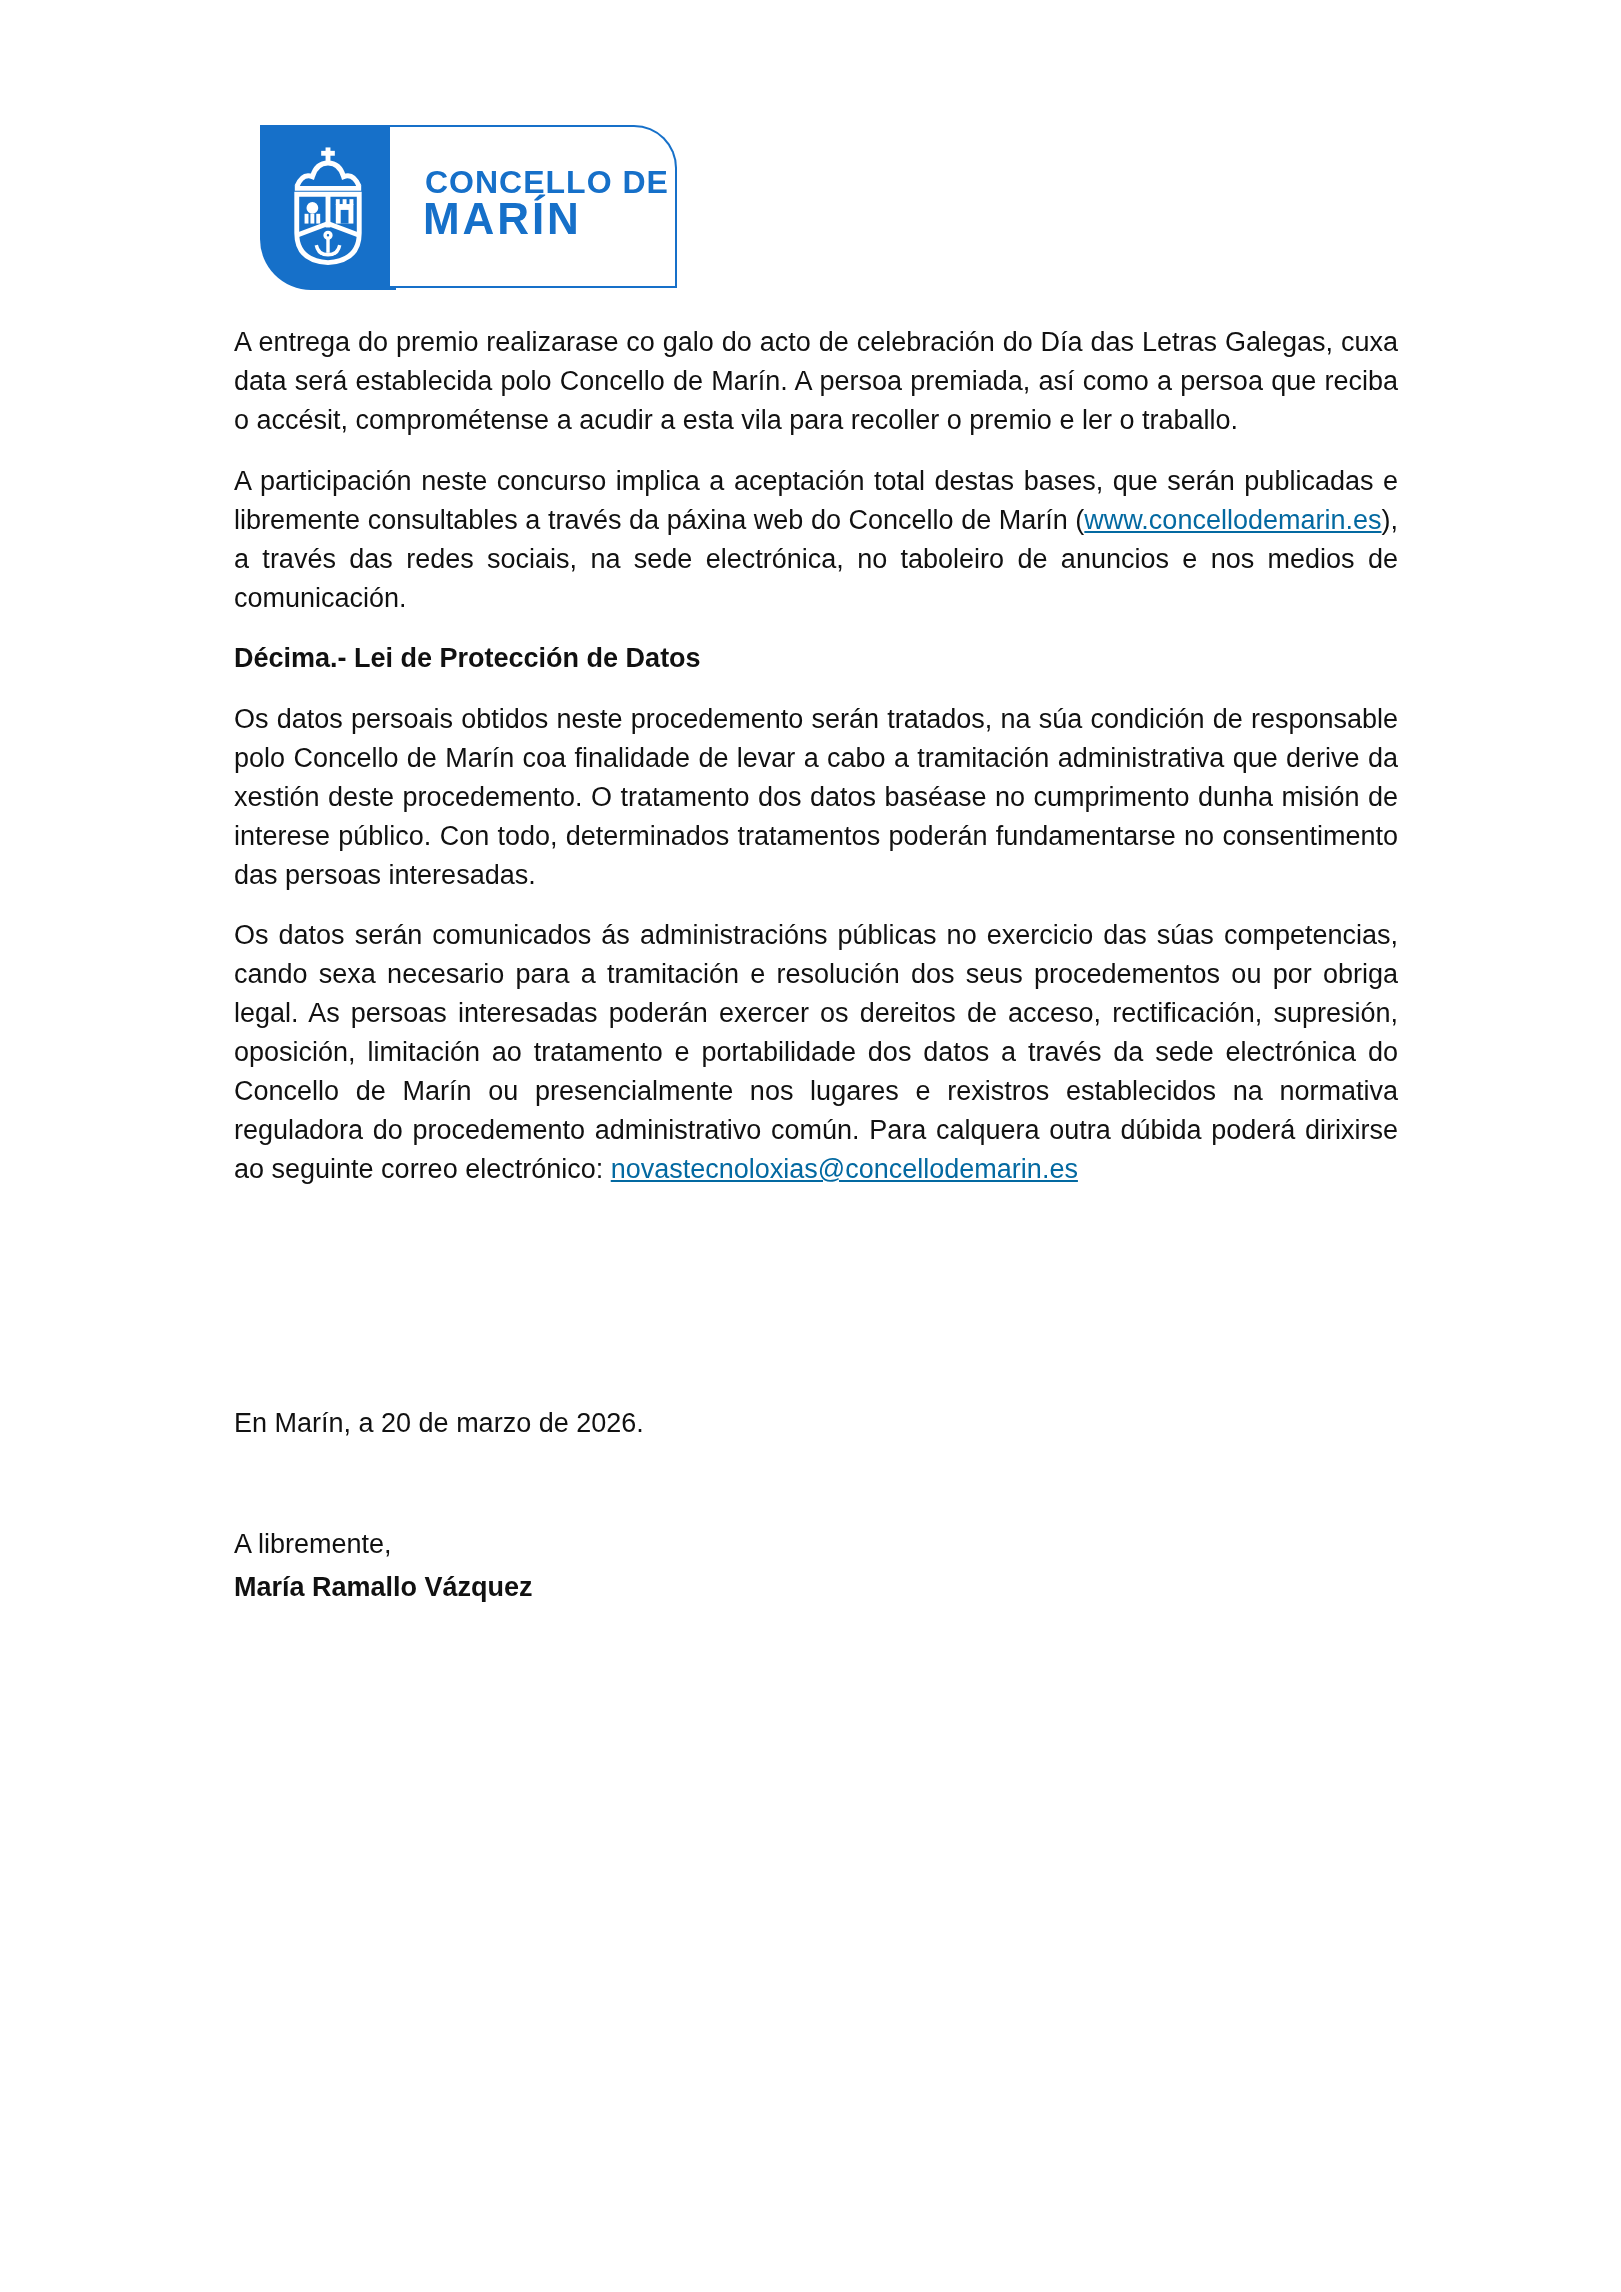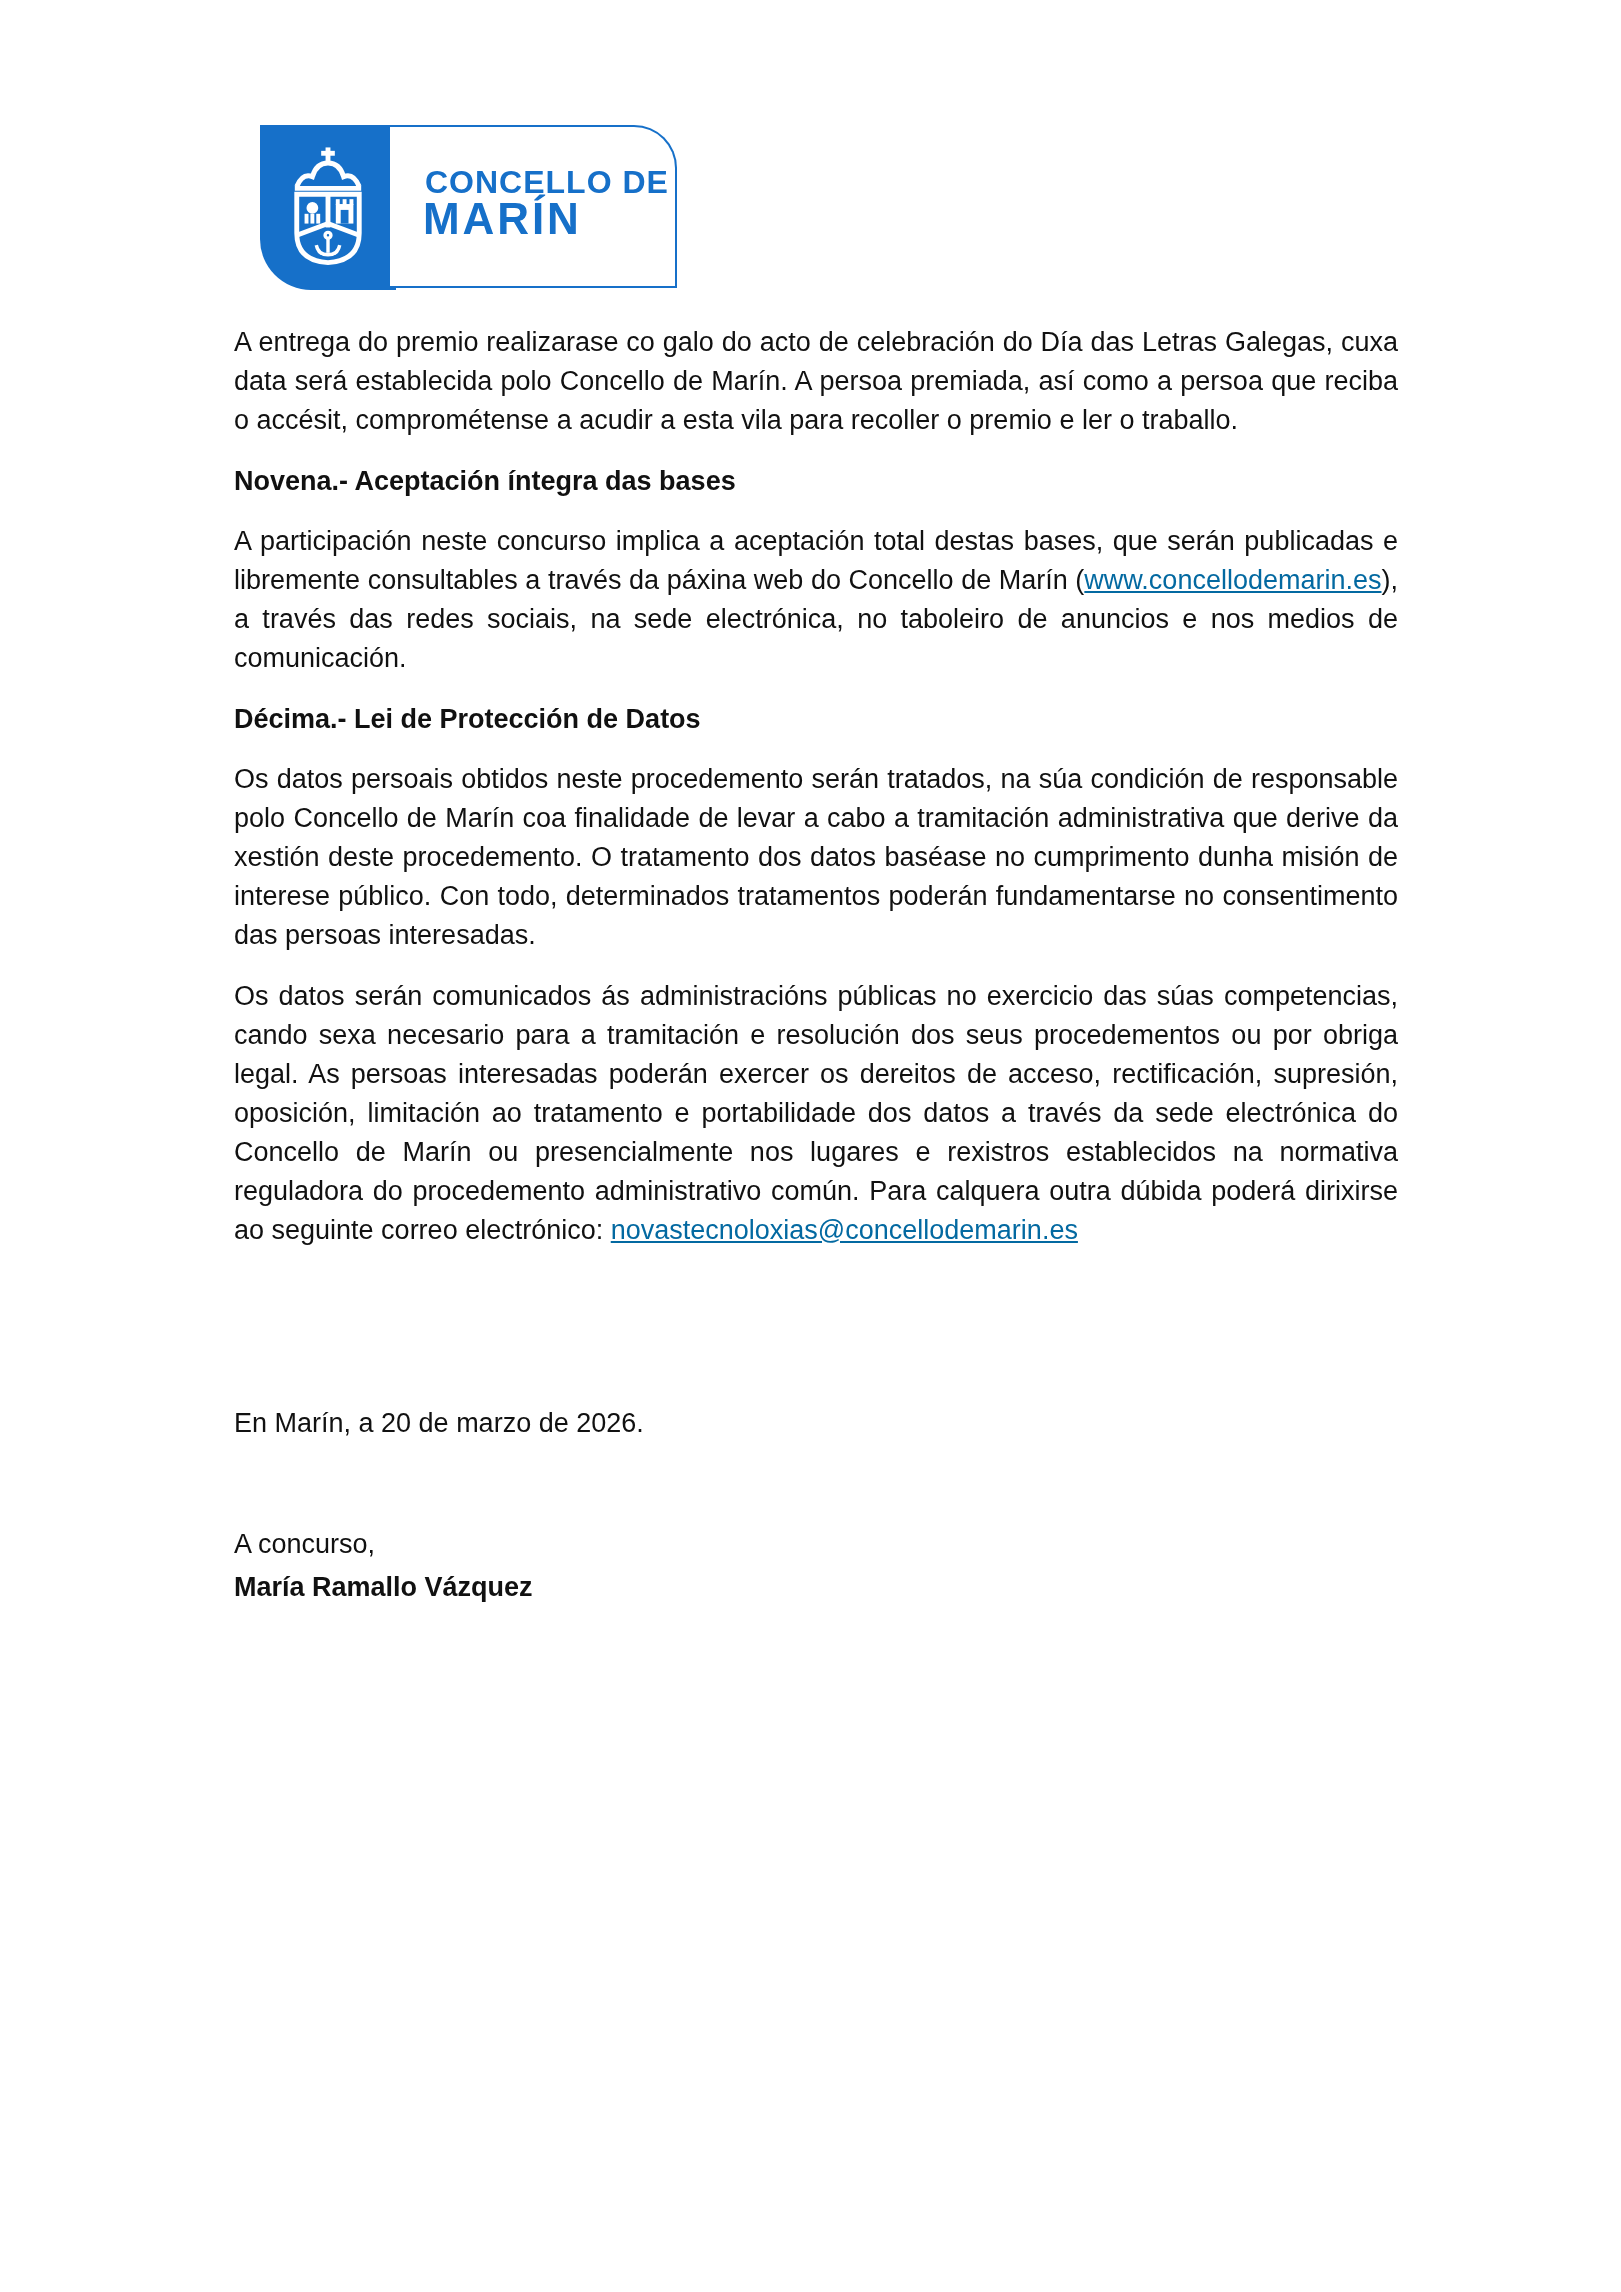--- a/index.html
+++ b/index.html
@@ -60,27 +60,26 @@
     </svg>
   </div>
   <div class="logo-frame"></div>
   <div class="logo-text1">CONCELLO DE</div>
   <div class="logo-text2">MARÍN</div>
 </div>
 
 <div class="content">
   <p class="para">A entrega do premio realizarase co galo do acto de celebración do Día das Letras Galegas, cuxa data será establecida polo Concello de Marín. A persoa premiada, así como a persoa que reciba o accésit, comprométense a acudir a esta vila para recoller o premio e ler o traballo.</p>
 
-  <p class="heading">Novena.- Aceptación íntegra das bases</p>
 
   <p class="para"><span>A participación neste concurso implica a aceptación total destas bases, que serán publicadas e libremente consultables a través da páxina web do Concello de Marín (</span><a class="link">www.concellodemarin.es</a><span>), a través das redes sociais, na sede electrónica, no taboleiro de anuncios e nos medios de comunicación.</span></p>
 
   <p class="heading">Décima.- Lei de Protección de Datos</p>
 
   <p class="para">Os datos persoais obtidos neste procedemento serán tratados, na súa condición de responsable polo Concello de Marín coa finalidade de levar a cabo a tramitación administrativa que derive da xestión deste procedemento. O tratamento dos datos baséase no cumprimento dunha misión de interese público. Con todo, determinados tratamentos poderán fundamentarse no consentimento das persoas interesadas.</p>
 
   <p class="para"><span>Os datos serán comunicados ás administracións públicas no exercicio das súas competencias, cando sexa necesario para a tramitación e resolución dos seus procedementos ou por obriga legal. As persoas interesadas poderán exercer os dereitos de acceso, rectificación, supresión, oposición, limitación ao tratamento e portabilidade dos datos a través da sede electrónica do Concello de Marín ou presencialmente nos lugares e rexistros establecidos na normativa reguladora do procedemento administrativo común. Para calquera outra dúbida poderá dirixirse ao seguinte correo electrónico: </span><a class="link">novastecnoloxias@concellodemarin.es</a></p>
 </div>
 
 <div class="closing date">En Marín, a 20 de marzo de 2026.</div>
-<div class="closing role">A concurso,</div>
+<div class="closing role">A libremente,</div>
 <div class="closing signer">María Ramallo Vázquez</div>
 
 
 </body></html>

